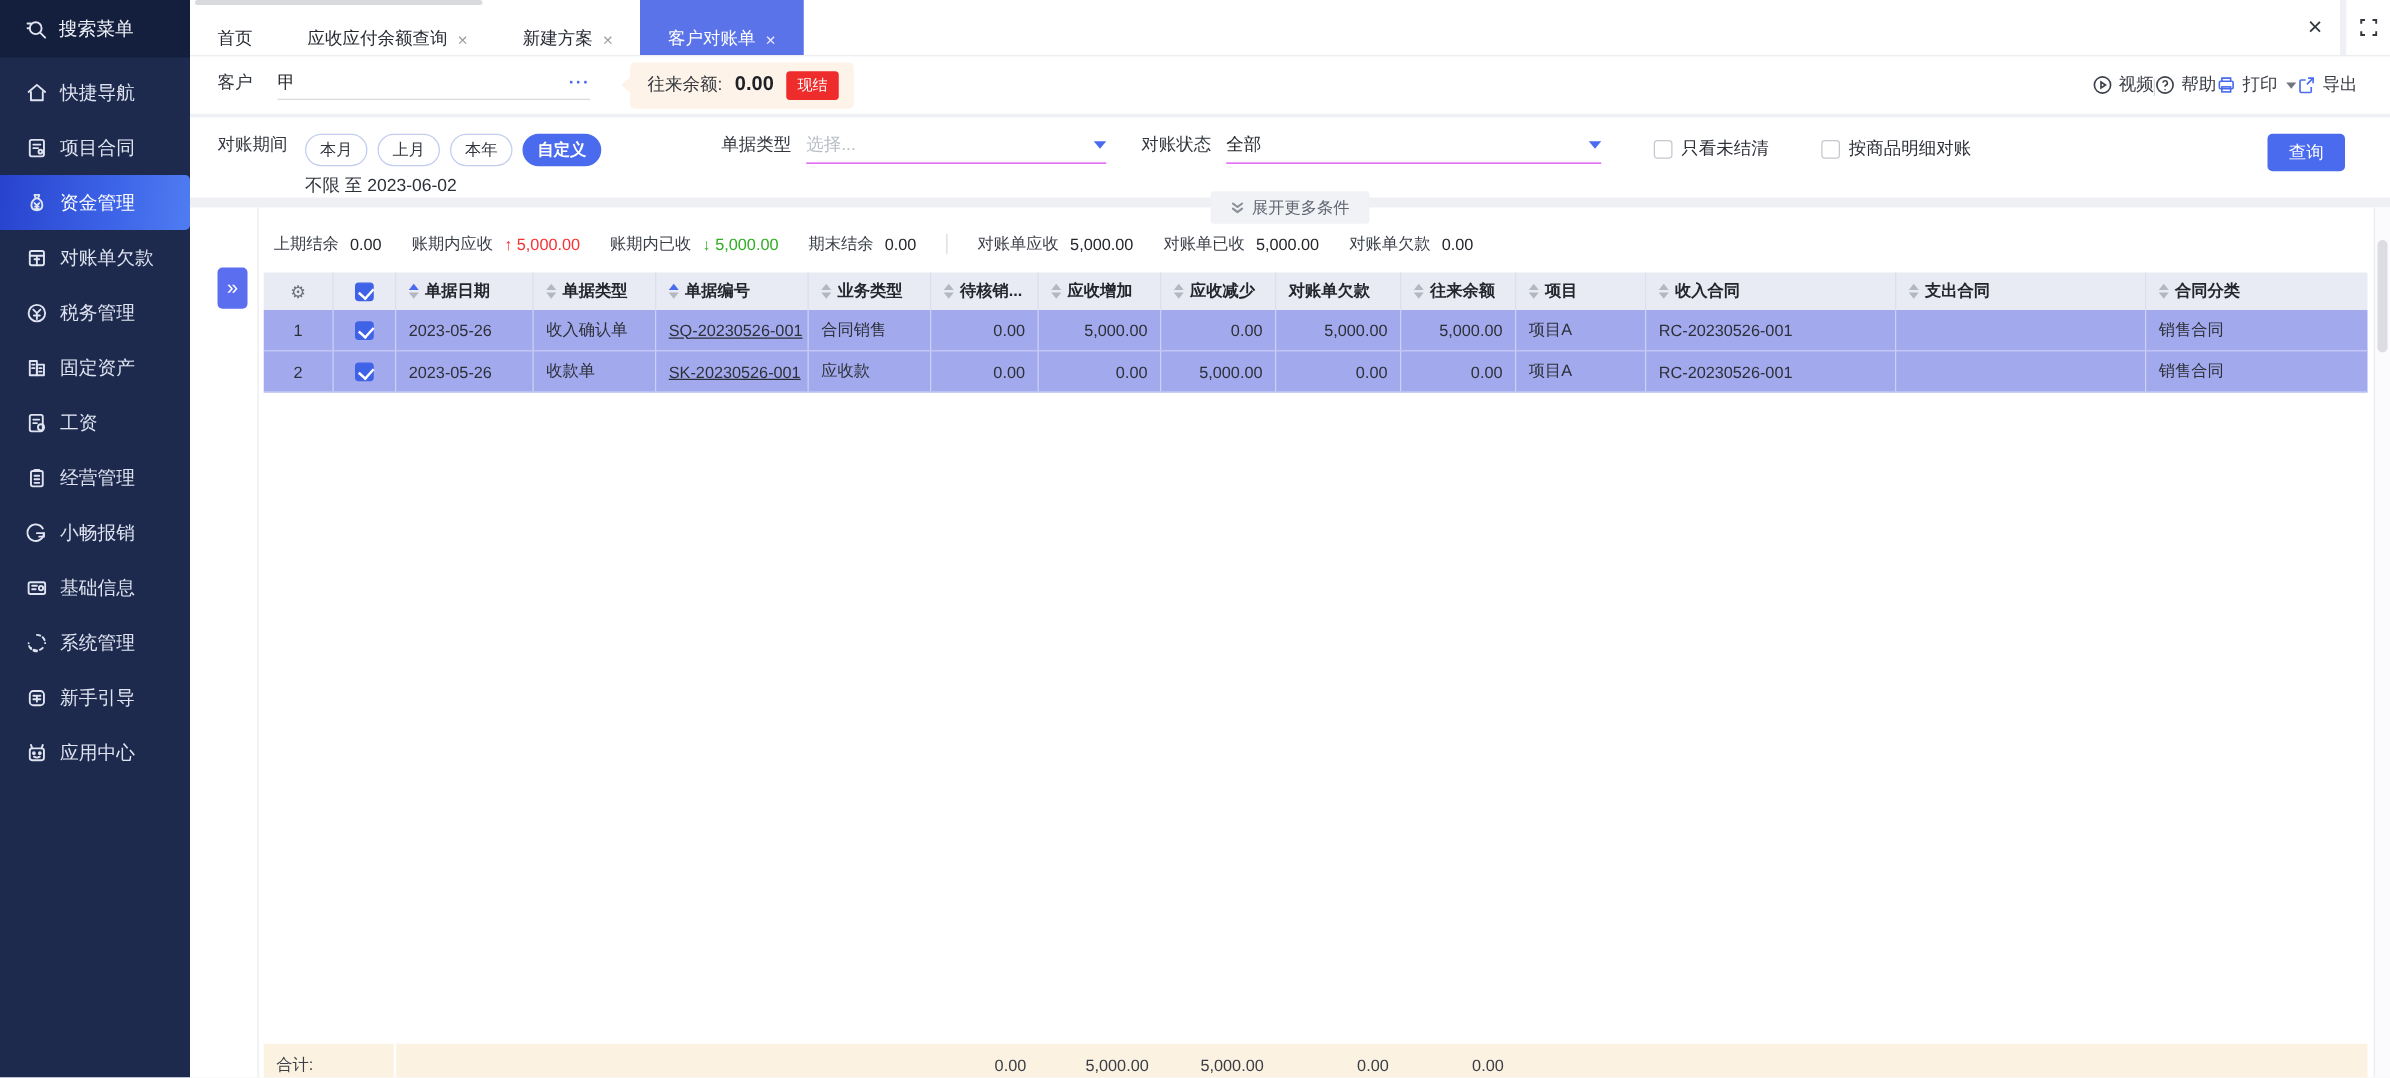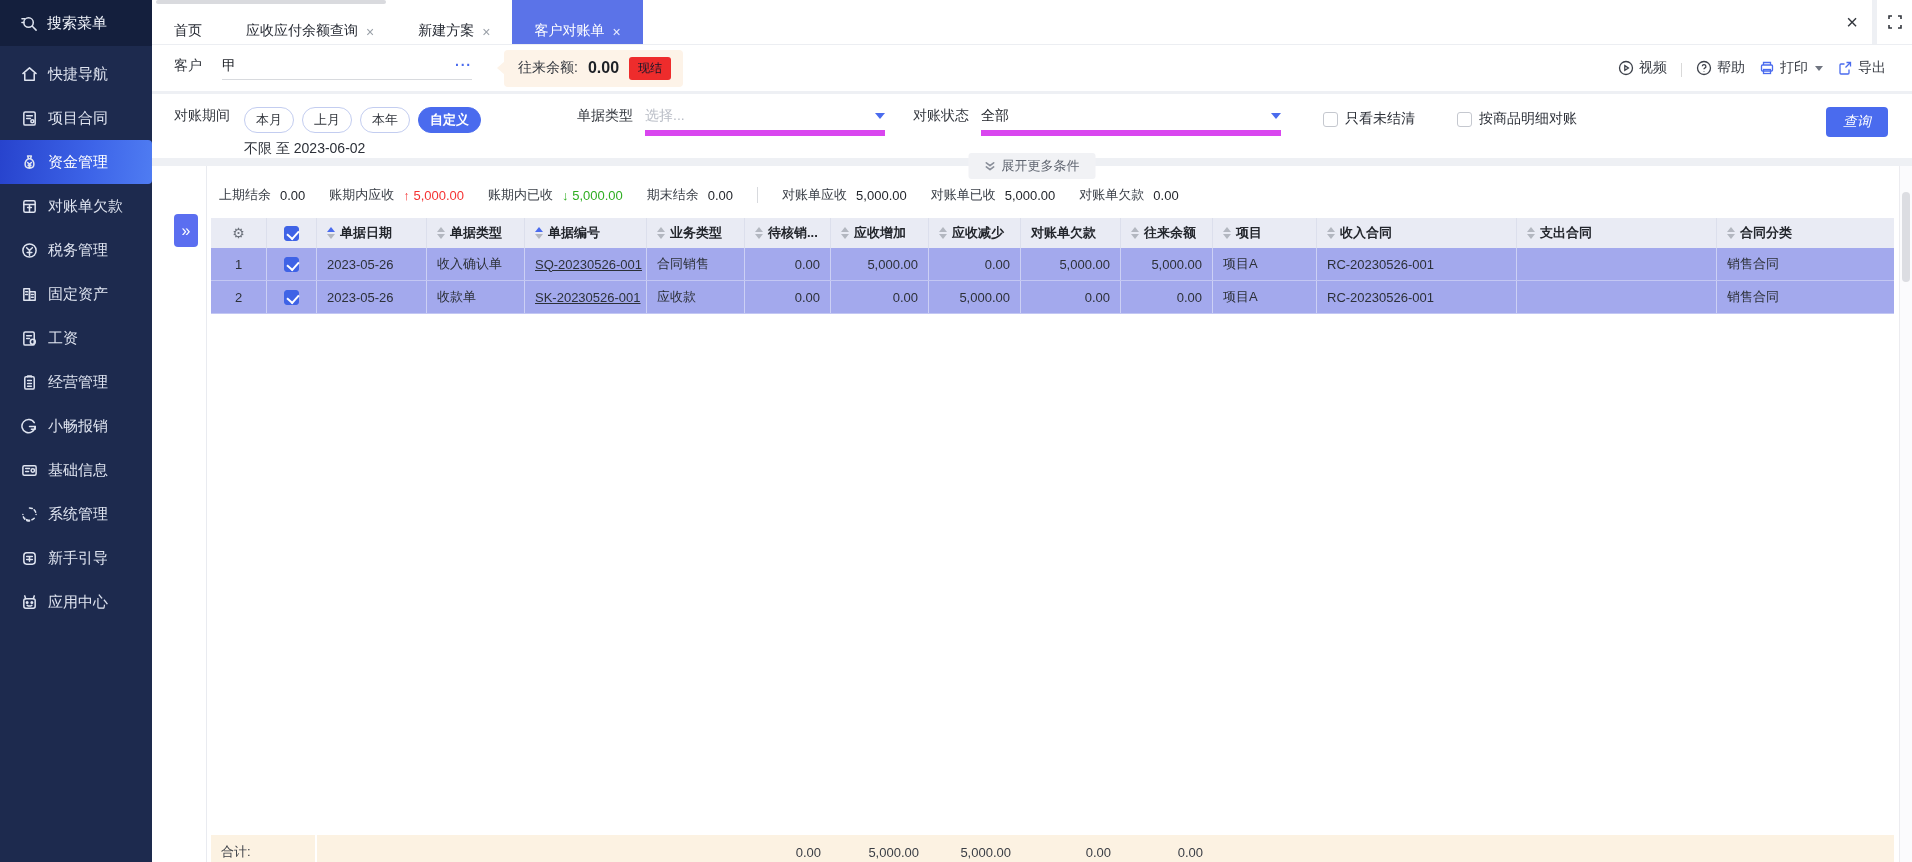--- a/index.html
+++ b/index.html
@@ -39,50 +39,50 @@
   .field { display:flex; align-items:baseline; gap:20px; }
   .field .lbl { color:#33373e; }
   .field-line { display:inline-flex; align-items:baseline; justify-content:space-between; width:250px; border-bottom:1px solid #d8dade; padding-bottom:4px; cursor:text; }
   .field-line .val { color:#23262c; }
   .dots { color:#4a6bee; font-weight:bold; letter-spacing:1px; cursor:pointer; }
   .dots::before { content:"···"; }
   .bubble { position:relative; background:#fdf3e8; border-radius:4px; display:flex; align-items:center; gap:10px; padding:7px 12px 7px 14px; margin-left:14px; }
   .bubble::before { content:""; position:absolute; left:-7px; top:50%; transform:translateY(-50%); border-top:7px solid transparent; border-bottom:7px solid transparent; border-right:8px solid #fdf3e8; }
   .bubble-lbl { color:#33373e; }
   .bubble-val { color:#1d2026; font-size:16px; font-weight:bold; }
-  .badge { background:#ee2c2c; color:#0f172a; font-size:12px; padding:3px 9px; border-radius:3px; }
-  .top-actions { margin-left:auto; display:flex; align-items:flex-end; gap:14px; color:#383c44; }
+  .badge { background:#ee2c2c; color:#ffffff; font-size:12px; padding:3px 9px; border-radius:3px; }
+  .top-actions { margin-left:auto; display:flex; align-items:flex-end; color:#383c44; }
   .top-actions .act { display:flex; align-items:center; gap:5px; cursor:pointer; }
   .top-actions svg { width:16px; height:16px; }
   .vline { width:1px; height:14px; background:#d9d9d9; }
   .chev-sm { width:0; height:0; border-left:4px solid transparent; border-right:4px solid transparent; border-top:5px solid #707580; margin-left:2px; }
 
   
   .filters-wrap { position:relative; margin-top:3px; background:#fff; height:64px; z-index:2; }
   .filters { display:flex; align-items:flex-start; padding:13px 24px 0 22px; }
   .f-lbl { color:#33373e; white-space:nowrap; }
   .f-period { display:flex; gap:14px; }
   .pills { display:flex; gap:8px; align-items:center; }
   .pill { border:1px solid #c3cdf0; border-radius:13px; padding:3px 11px; font-size:13px; color:#33373e; background:#fff; cursor:pointer; }
   .pill.active { background:#4a6bee; border-color:#4a6bee; color:#fff; font-weight:bold; }
   .range { margin-top:7px; color:#2c3038; }
   .f-select { display:flex; gap:12px; align-items:baseline; }
-  .sel { display:inline-flex; align-items:center; justify-content:space-between; border-bottom:6px solid #d946ef; padding-bottom:5px; cursor:pointer; }
+  .sel { display:inline-flex; align-items:center; justify-content:space-between; border-bottom:1px solid #d946ef; padding-bottom:5px; cursor:pointer; }
   .sel .ph { color:#b9bdc6; }
   .sel .selval { color:#23262c; }
   .chev { width:0; height:0; border-left:5px solid transparent; border-right:5px solid transparent; border-top:6px solid #4a6bee; }
   .f-doc { margin-left:96px; }
   .f-doc .sel { width:240px; }
   .f-status { margin-left:28px; }
   .f-status .sel { width:300px; }
   .chk { display:flex; align-items:center; gap:7px; cursor:pointer; margin-left:42px; margin-top:3px; white-space:nowrap; color:#2c3038; }
   .cb { width:15px; height:15px; border:1px solid #c5c8cf; border-radius:3px; background:#fff; flex:none; position:relative; }
   .cb.on { background:#3f63e6; border-color:#3f63e6; }
   .cb.on::after { content:""; position:absolute; left:3.5px; top:1.5px; width:6px; height:9px; border:solid #fff; border-width:0 2px 2px 0; transform:rotate(42deg); }
-  .query-btn { margin-left:auto; background:#4a6bee; color:#fff; border:none; border-radius:4px; width:62px; height:30px; font-size:14px; cursor:pointer; font-family:inherit;font-style:italic; }
+  .query-btn { margin-left:auto; margin-right:12px; background:#4a6bee; color:#fff; border:none; border-radius:4px; width:62px; height:30px; font-size:14px; cursor:pointer; font-family:inherit; }
   .expand-more { position:absolute; left:50%; bottom:-21px; transform:translateX(-50%); background:#f1f2f5; color:#5f6570; font-size:13px; display:flex; align-items:center; gap:6px; padding:4px 16px; border-radius:3px; cursor:pointer; }
   .expand-more svg { width:11px; height:11px; stroke:#8a8f99; stroke-width:1.8; fill:none; stroke-linecap:round; stroke-linejoin:round; }
 
   
   .grid-panel { position:relative; margin-top:8px; background:#fff; flex:1; overflow:hidden; }
   .collapse-btn { position:absolute; left:22px; top:48px; width:24px; height:33px; background:#5b6ef0; color:#fff; border:none; border-radius:4px; font-size:16px; cursor:pointer; }
   .collapse-btn::before { content:"»"; }
   .grid-content { position:absolute; left:54px; right:18px; top:0; bottom:0; border-left:1px solid #e9ebf0; padding-left:0; }
 
   .stats { display:flex; align-items:center; gap:24px; padding:20px 0 14px 12px; font-size:13px; color:#3a3f47; white-space:nowrap; }

